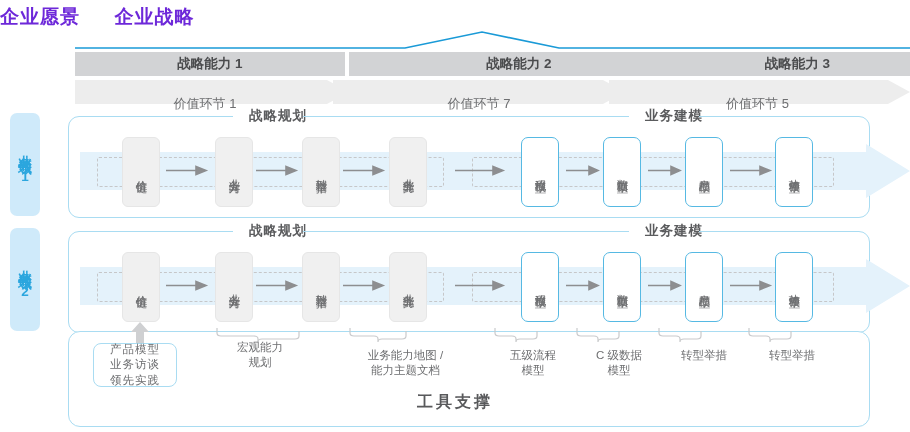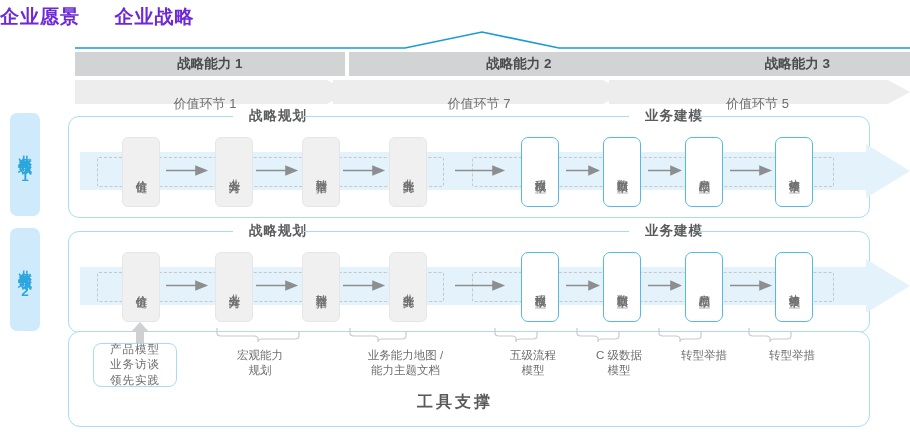--- a/index.html
+++ b/index.html
@@ -322,21 +322,21 @@
     </g>
   </svg>
 </div>
 
 <div class="abs" id="tool-box" style="top:343px;left:93px;width:82px;height:42px;">
   <span>产品模型</span>
   <span>业务访谈</span>
   <span>领先实践</span>
 </div>
 
-<div class="abs tool-label" style="top:348px;left:205px;width:110px;">
+<div class="abs tool-label" style="top:340px;left:205px;width:110px;">
   <span>宏观能力<br>规划</span>
 </div>
 <div class="abs tool-label" style="top:348px;left:343px;width:125px;">
   <span>业务能力地图 /<br>能力主题文档</span>
 </div>
 <div class="abs tool-label" style="top:348px;left:488px;width:90px;">
   <span>五级流程<br>模型</span>
 </div>
 <div class="abs tool-label" style="top:348px;left:578px;width:82px;">
   <span>C 级数据<br>模型</span>

